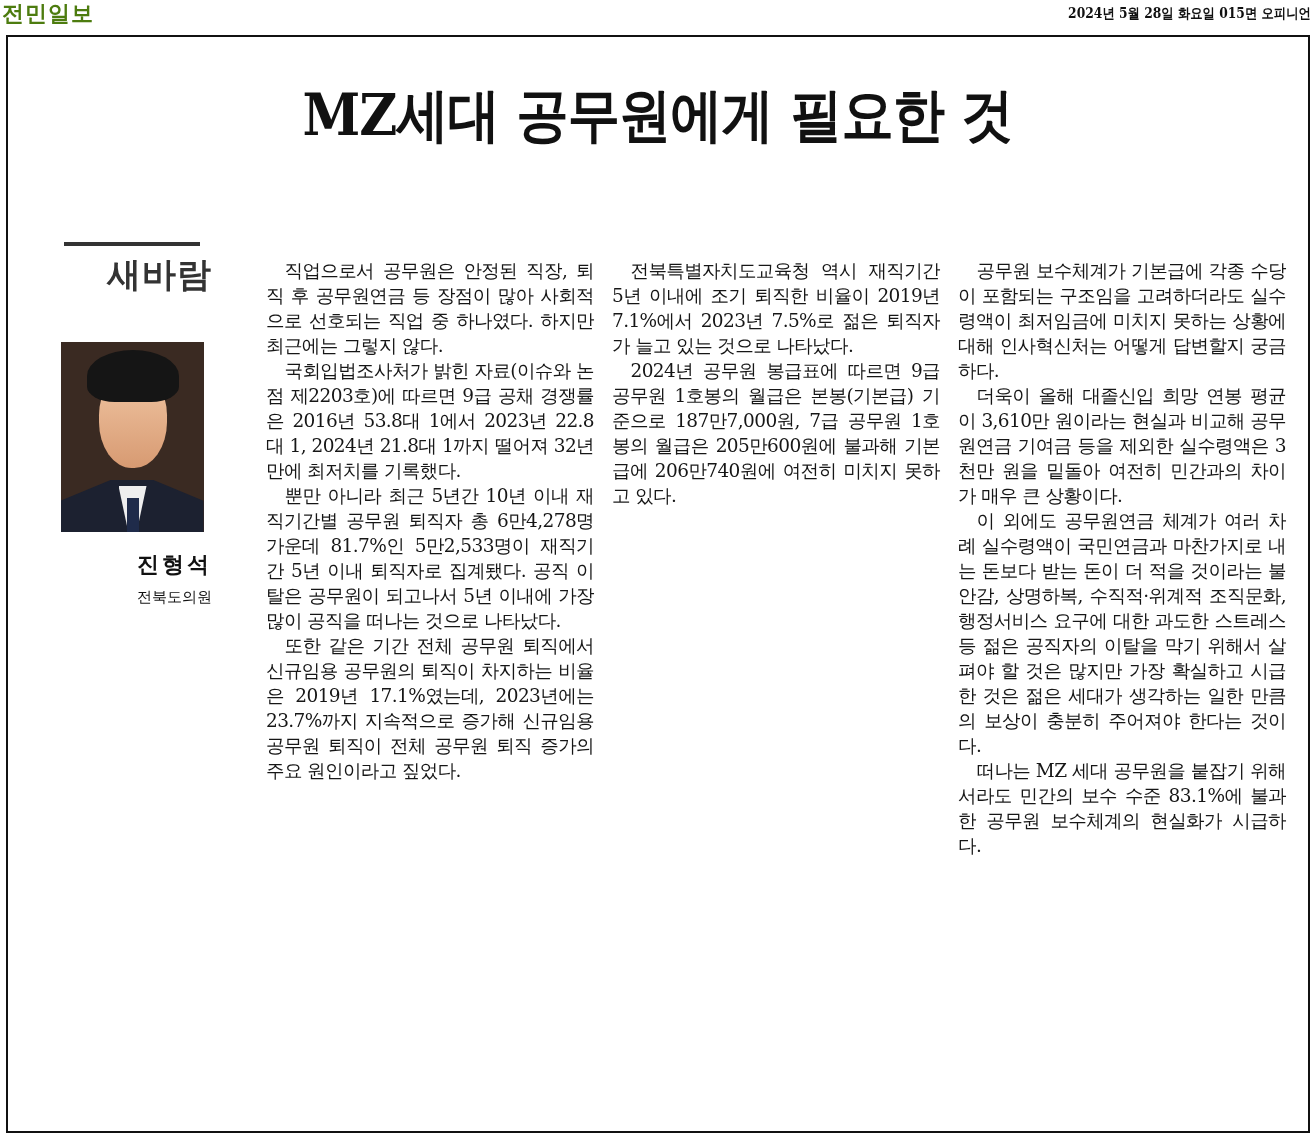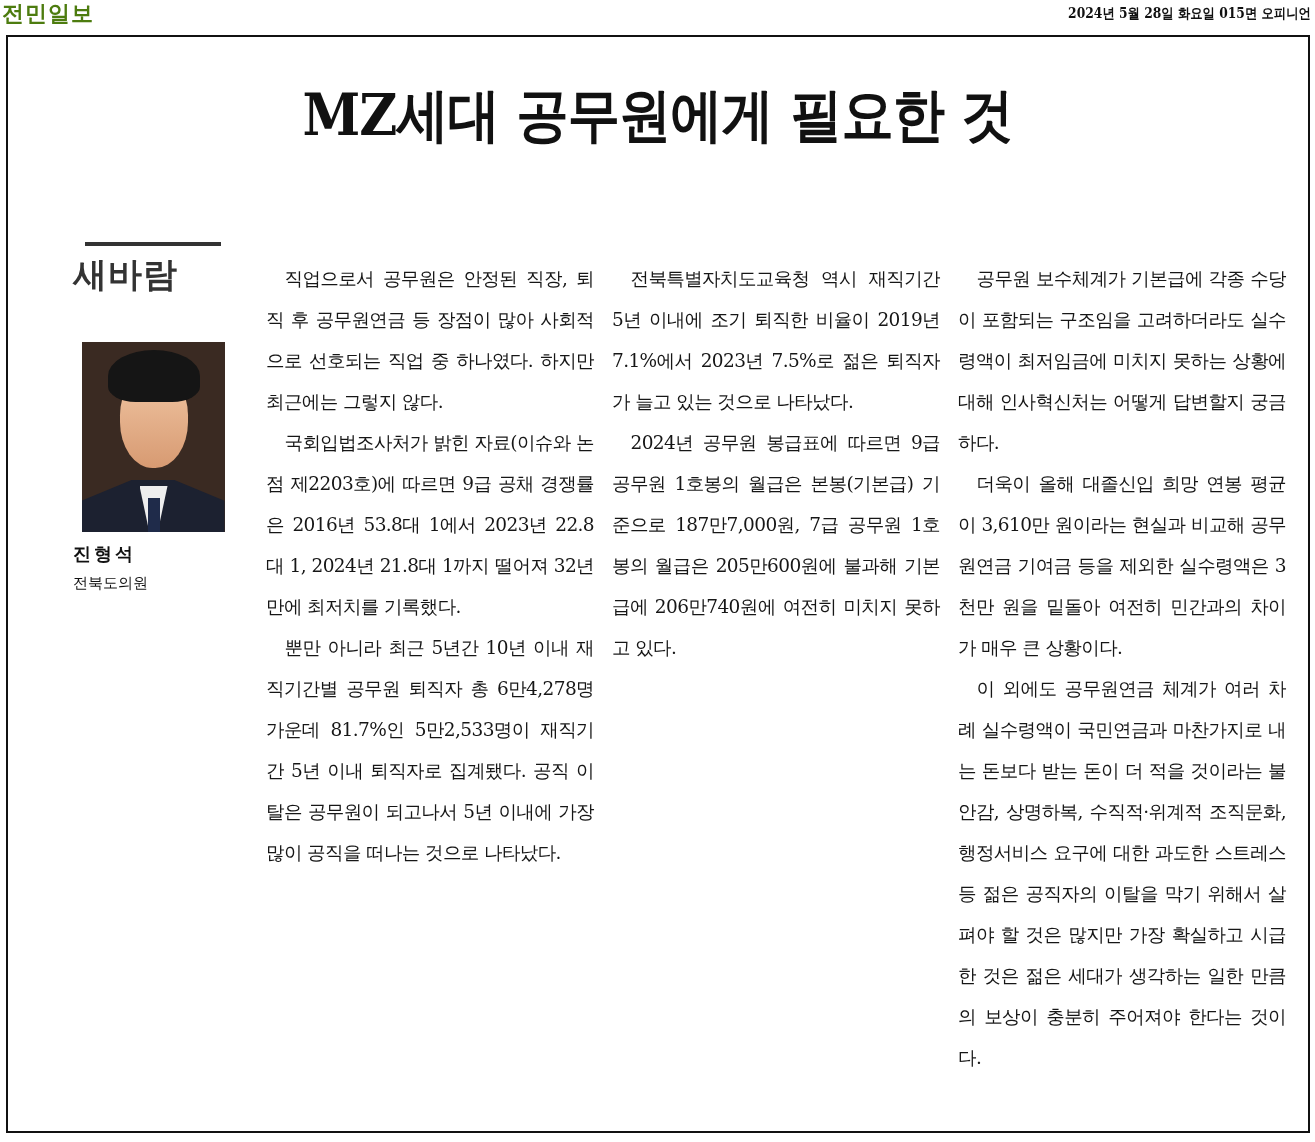--- a/index.html
+++ b/index.html
@@ -23,21 +23,21 @@
       position: absolute; left: 6px; top: 35px; width: 1300px; height: 1094px;
       border: 2px solid #111; box-sizing: content-box;
     }
     .headline {
       position: absolute; left: 0; right: 0; top: 75px; text-align: center;
       font-family: "DejaVu Serif", "Liberation Serif", serif;
       font-weight: bold; font-size: 58px; line-height: 80px; letter-spacing: -1px;
       transform: scaleX(0.9); transform-origin: center;
     }
     .sidebar {
-      position: absolute; left: 73px; top: 242px; width: 160px; text-align: left;
+      position: absolute; left: 52px; top: 242px; width: 160px; text-align: right;
     }
     .column-rule {
       width: 136px; height: 4px; background: #333; margin: 0 auto;
     }
     .column-name {
       font-family: "DejaVu Sans", "Liberation Sans", sans-serif; font-weight: bold;
       font-size: 34px; color: #333; margin-top: 6px; letter-spacing: 1px;
     }
     .portrait {
       width: 143px; height: 190px; margin: 44px auto 0;
@@ -58,30 +58,30 @@
     }
     .portrait .shirt {
       position: absolute; left: 58px; bottom: 0; width: 28px; height: 46px;
       background: #eeeeee; clip-path: polygon(0 0, 100% 0, 65% 100%, 35% 100%);
     }
     .portrait .tie {
       position: absolute; left: 66px; bottom: 0; width: 12px; height: 34px; background: #1f2b4a;
     }
     .author-name {
       font-family: "DejaVu Sans", "Liberation Sans", sans-serif; font-weight: bold;
-      font-size: 18px; margin-top: 10px; letter-spacing: 3px;
+      font-size: 22px; margin-top: 18px; letter-spacing: 3px;
     }
     .author-title {
       font-family: "DejaVu Sans", "Liberation Sans", sans-serif;
       font-size: 15px; margin-top: 8px;
     }
     .col {
       position: absolute; top: 258px; width: 328px;
       font-family: "DejaVu Serif", "Liberation Serif", serif;
-      font-size: 18.5px; line-height: 41px; text-align: justify; letter-spacing: -0.6px;
+      font-size: 18.5px; line-height: 25px; text-align: justify; letter-spacing: -0.6px;
       color: #161616;
     }
     .col p { margin: 0; text-indent: 1em; }
     .col p.cont { text-indent: 0; }
     #col1 { left: 266px; }
     #col2 { left: 612px; }
     #col3 { left: 958px; }
   </style>
 </head>
 <body>
@@ -104,24 +104,26 @@
     <div class="hair"></div>
   </div>
   <div class="author-name">진형석</div>
   <div class="author-title">전북도의원</div>
 </div>
 
 <div class="col" id="col1">
   <p>직업으로서 공무원은 안정된 직장, 퇴직 후 공무원연금 등 장점이 많아 사회적으로 선호되는 직업 중 하나였다. 하지만 최근에는 그렇지 않다.</p>
   <p>국회입법조사처가 밝힌 자료(이슈와 논점 제2203호)에 따르면 9급 공채 경쟁률은 2016년 53.8대 1에서 2023년 22.8대 1, 2024년 21.8대 1까지 떨어져 32년 만에 최저치를 기록했다.</p>
   <p>뿐만 아니라 최근 5년간 10년 이내 재직기간별 공무원 퇴직자 총 6만4,278명 가운데 81.7%인 5만2,533명이 재직기간 5년 이내 퇴직자로 집계됐다. 공직 이탈은 공무원이 되고나서 5년 이내에 가장 많이 공직을 떠나는 것으로 나타났다.</p>
+  <p>또한 같은 기간 전체 공무원 퇴직에서 신규임용 공무원의 퇴직이 차지하는 비율은 2019년 17.1%였는데, 2023년에는 23.7%까지 지속적으로 증가해 신규임용 공무원 퇴직이 전체 공무원 퇴직 증가의 주요 원인이라고 짚었다.</p>
 </div>
 
 <div class="col" id="col2">
   <p>전북특별자치도교육청 역시 재직기간 5년 이내에 조기 퇴직한 비율이 2019년 7.1%에서 2023년 7.5%로 젊은 퇴직자가 늘고 있는 것으로 나타났다.</p>
   <p>2024년 공무원 봉급표에 따르면 9급 공무원 1호봉의 월급은 본봉(기본급) 기준으로 187만7,000원, 7급 공무원 1호봉의 월급은 205만600원에 불과해 기본급에 206만740원에 여전히 미치지 못하고 있다.</p>
 </div>
 
 <div class="col" id="col3">
   <p>공무원 보수체계가 기본급에 각종 수당이 포함되는 구조임을 고려하더라도 실수령액이 최저임금에 미치지 못하는 상황에 대해 인사혁신처는 어떻게 답변할지 궁금하다.</p>
   <p>더욱이 올해 대졸신입 희망 연봉 평균이 3,610만 원이라는 현실과 비교해 공무원연금 기여금 등을 제외한 실수령액은 3천만 원을 밑돌아 여전히 민간과의 차이가 매우 큰 상황이다.</p>
   <p>이 외에도 공무원연금 체계가 여러 차례 실수령액이 국민연금과 마찬가지로 내는 돈보다 받는 돈이 더 적을 것이라는 불안감, 상명하복, 수직적·위계적 조직문화, 행정서비스 요구에 대한 과도한 스트레스 등 젊은 공직자의 이탈을 막기 위해서 살펴야 할 것은 많지만 가장 확실하고 시급한 것은 젊은 세대가 생각하는 일한 만큼의 보상이 충분히 주어져야 한다는 것이다.</p>
+  <p>떠나는 MZ 세대 공무원을 붙잡기 위해서라도 민간의 보수 수준 83.1%에 불과한 공무원 보수체계의 현실화가 시급하다.</p>
 </div>
 
 </body></html>

